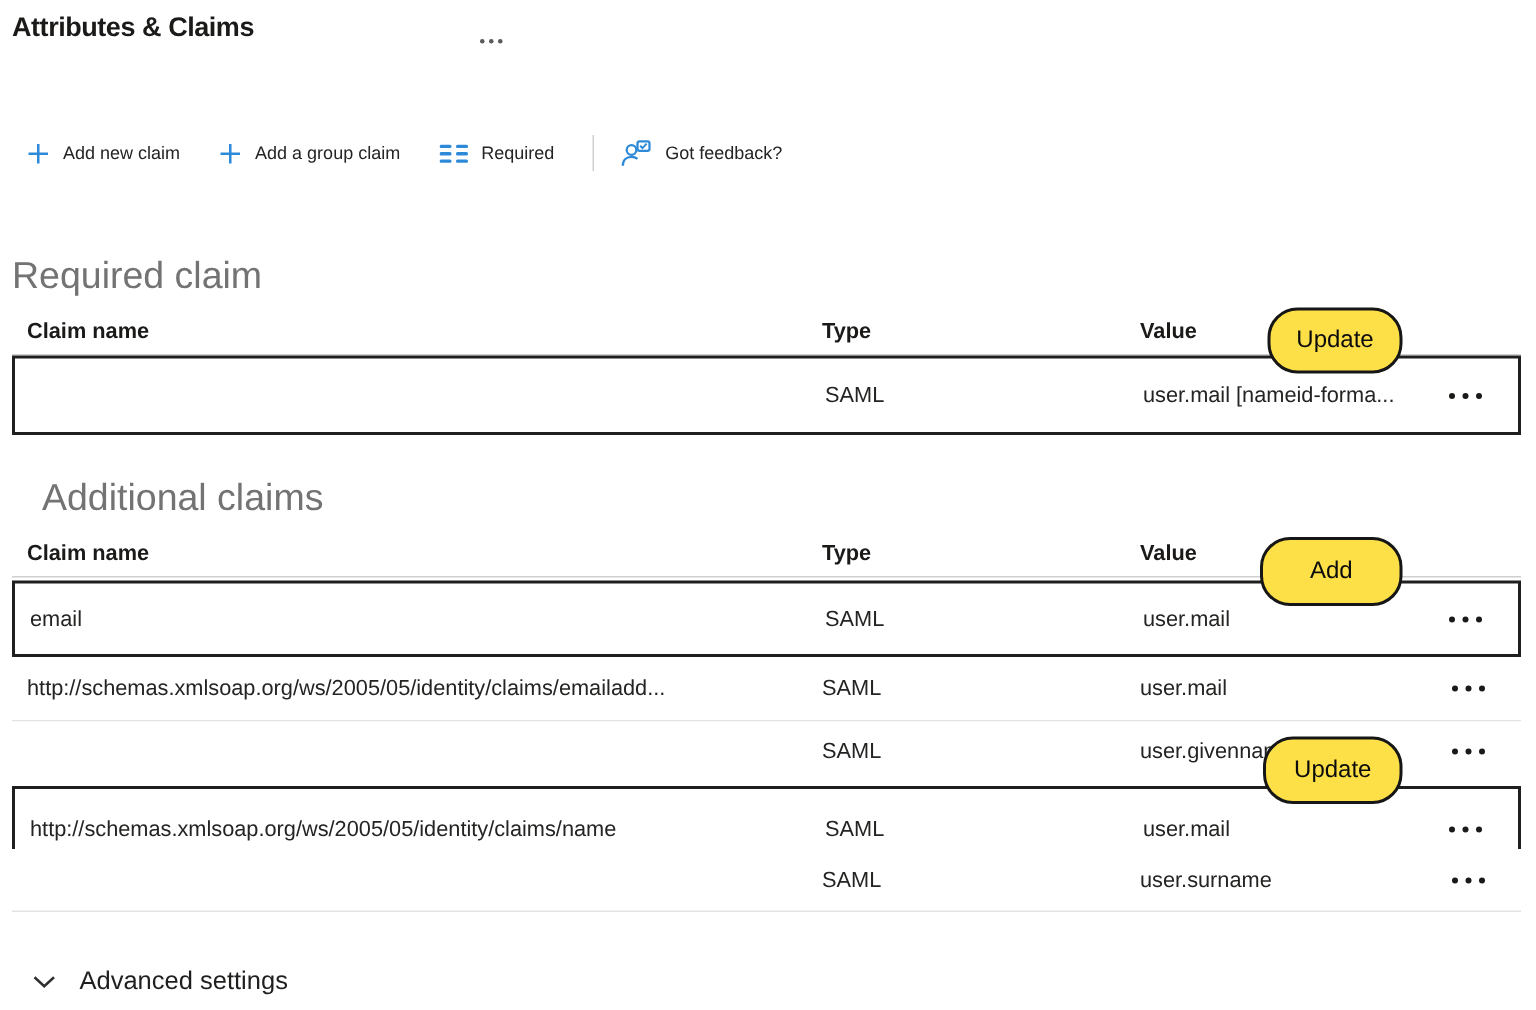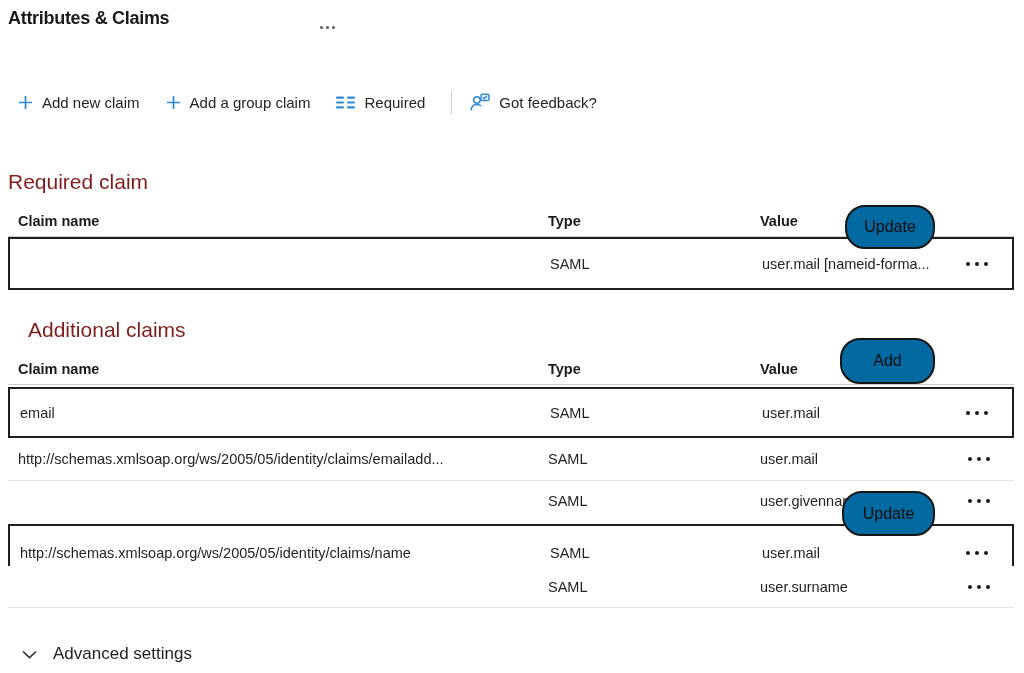--- a/index.html
+++ b/index.html
@@ -4,27 +4,27 @@
 <style>
   * { box-sizing: border-box; margin: 0; padding: 0; }
   html, body { width: 1024px; height: 673px; background: #ffffff; }
   body { font-family: "Liberation Sans", "DejaVu Sans", sans-serif; color: #1b1a19; }
   .page { position: relative; width: 1024px; height: 673px; overflow: hidden; background: #fff; }
 
   .title { position: absolute; left: 8px; top: 8px; font-size: 18px; font-weight: 700; letter-spacing: -0.3px; color: #1b1a19; }
   .title-more { position: absolute; left: 320px; top: 26px; display: flex; gap: 3px; cursor: pointer; }
   .title-more i { width: 3px; height: 3px; border-radius: 50%; background: #5a5a5a; }
 
-  .toolbar { position: absolute; left: 18px; top: 88px; height: 28px; display: flex; align-items: center; font-size: 15px; color: #252423; }
+  .toolbar { position: absolute; left: 18px; top: 88px; height: 28px; display: flex; align-items: center; font-size: 12px; color: #252423; }
   .tb-item { display: flex; align-items: center; gap: 9px; cursor: pointer; margin-right: 26px; }
   .tb-item:last-child { margin-right: 0; }
   .tb-sep { width: 1px; height: 24px; background: #d2d0ce; margin: 0 18px 0 0; }
   .icon-svg { display: block; }
 
-  .section-heading { position: absolute; left: 8px; font-size: 21px; font-weight: 400; color: #7f1d1d; }
+  .section-heading { position: absolute; left: 8px; font-size: 25px; font-weight: 400; color: #737373; }
   .h-required { top: 170px; }
   .h-additional { top: 318px; margin-left: 20px; }
 
   .thead { position: absolute; left: 8px; width: 1006px; height: 32px; border-bottom: 1px solid #cfcfcf; font-weight: 700; font-size: 14.5px; color: #1b1a19; }
   .thead-required { top: 205px; }
   .thead-additional { top: 353px; }
 
   .cell { position: absolute; top: 50%; transform: translateY(-50%); white-space: nowrap; }
   .c-name  { left: 10px; }
   .c-type  { left: 540px; }
@@ -37,23 +37,23 @@
   .r-required { top: 237px; height: 53px; }
   .r-email    { top: 387px; height: 51px; }
   .r-emailaddr{ top: 438px; height: 43px; }
   .r-given    { top: 481px; height: 39px; }
   .r-name     { top: 524px; height: 58px; }
   .r-surname  { top: 566px; height: 42px; }
 
   .more-btn { position: absolute; right: 22px; top: 50%; transform: translateY(-50%); display: flex; gap: 5px; padding: 4px 2px; cursor: pointer; }
   .more-btn i { width: 4px; height: 4px; border-radius: 50%; background: #1b1a19; }
 
-  .callout { position: absolute; background: #0369a1; border: 2px solid #161616; border-radius: 20px; display: flex; align-items: center; justify-content: center; font-size: 16px; color: #0c0c0c; z-index: 6; }
+  .callout { position: absolute; background: #fde047; border: 2px solid #161616; border-radius: 20px; display: flex; align-items: center; justify-content: center; font-size: 16px; color: #0c0c0c; z-index: 6; }
   .co-update1 { left: 845px; top: 205px; width: 90px; height: 44px; }
-  .co-add     { left: 840px; top: 338px; width: 95px; height: 46px; }
+  .co-add     { left: 840px; top: 358px; width: 95px; height: 46px; }
   .co-update2 { left: 842px; top: 491px; width: 93px; height: 45px; }
 
   .advanced { position: absolute; left: 22px; top: 644px; display: flex; align-items: center; gap: 16px; font-size: 17px; color: #201f1e; cursor: pointer; }
 </style>
 </head>
 <body>
 
 <div class="page">
 
   <h1 class="title">Attributes &amp; Claims</h1>

